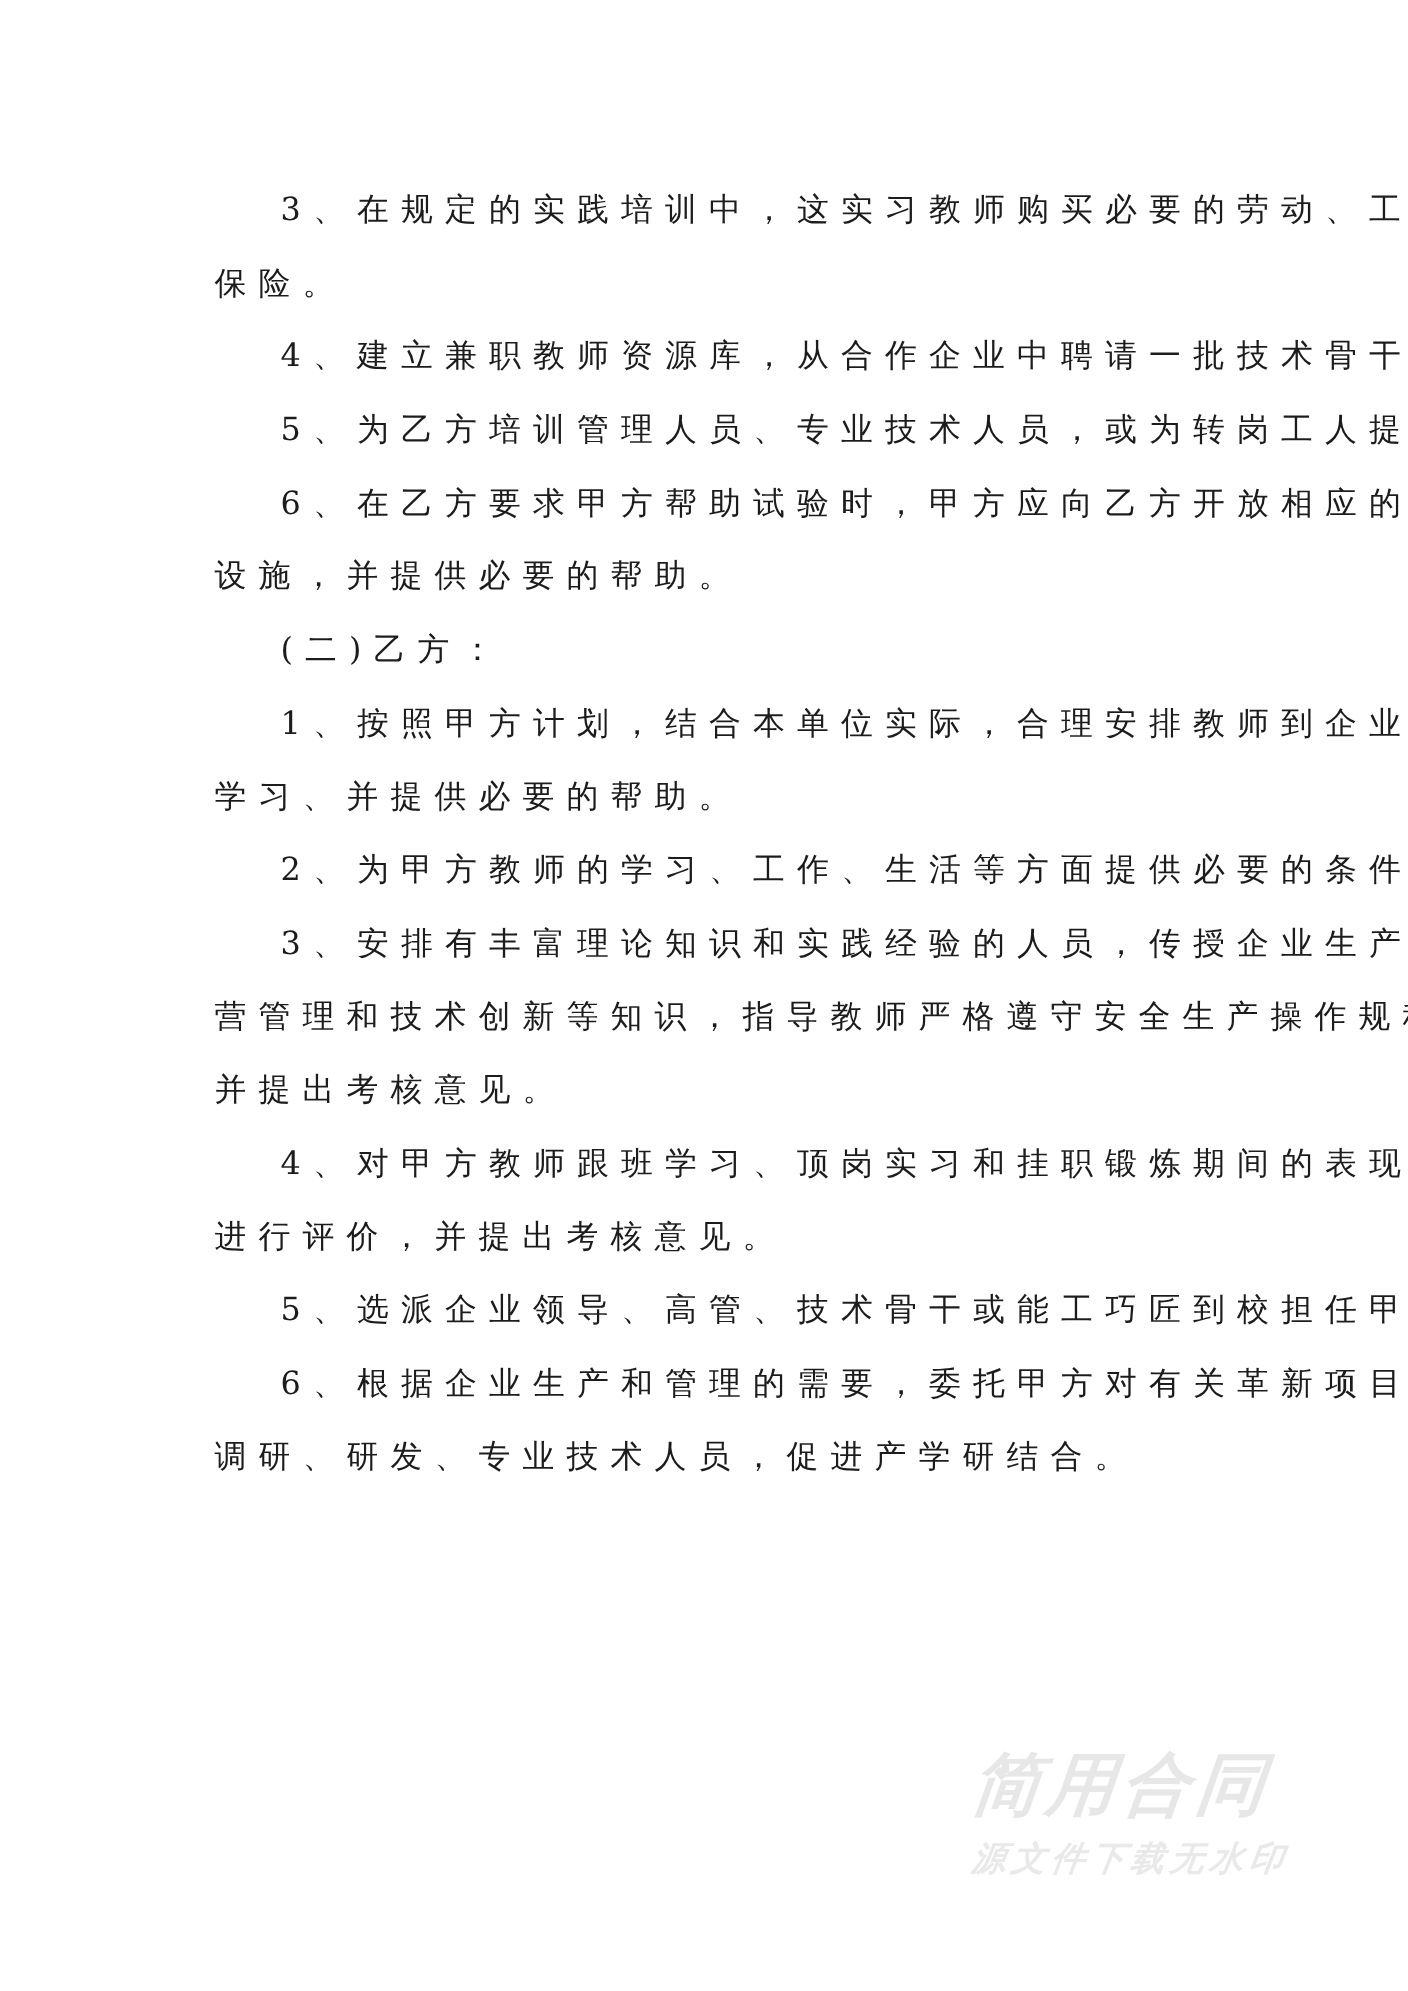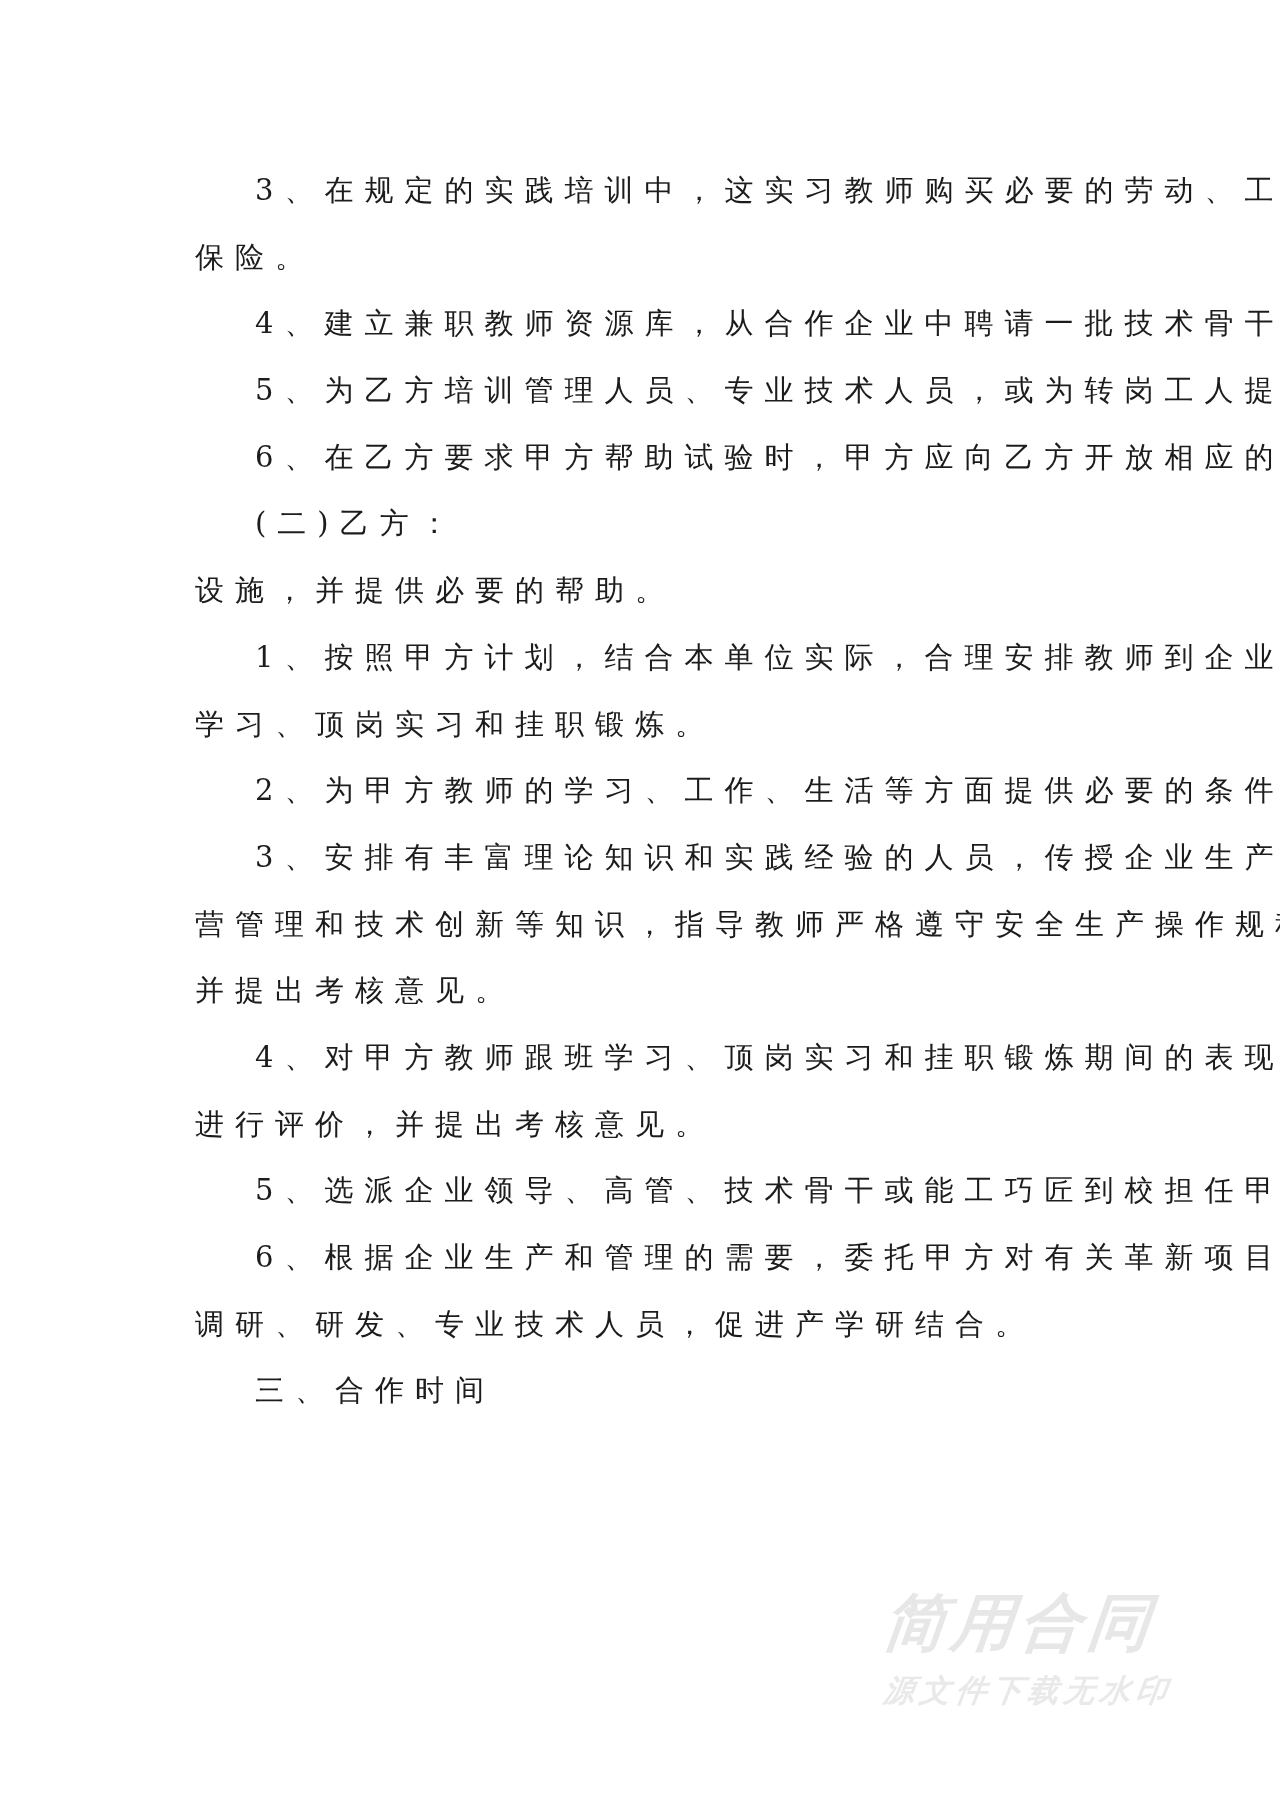--- a/index.html
+++ b/index.html
@@ -75,34 +75,33 @@
 <body>
 
 <div class="page">
 
   <div class="body-text">
     <div class="line indent">3、在规定的实践培训中，这实习教师购买必要的劳动、工伤等</div>
     <div class="line">保险。</div>
     <div class="line indent">4、建立兼职教师资源库，从合作企业中聘请一批技术骨干或能</div>
     <div class="line indent">5、为乙方培训管理人员、专业技术人员，或为转岗工人提供培</div>
     <div class="line indent">6、在乙方要求甲方帮助试验时，甲方应向乙方开放相应的试验</div>
+    <div class="line">设施，并提供必要的帮助。</div>
     <div class="line indent">(二)乙方：</div>
-    <div class="line">设施，并提供必要的帮助。</div>
     <div class="line indent">1、按照甲方计划，结合本单位实际，合理安排教师到企业跟班</div>
-    <div class="line">学习、顶岗实习和挂职锻炼。</div>
+    <div class="line">学习、并提供必要的帮助。</div>
     <div class="line indent">2、为甲方教师的学习、工作、生活等方面提供必要的条件。</div>
     <div class="line indent">3、安排有丰富理论知识和实践经验的人员，传授企业生产、经</div>
     <div class="line">营管理和技术创新等知识，指导教师严格遵守安全生产操作规程，正</div>
     <div class="line">并提出考核意见。</div>
     <div class="line indent">4、对甲方教师跟班学习、顶岗实习和挂职锻炼期间的表现情况</div>
     <div class="line">进行评价，并提出考核意见。</div>
     <div class="line indent">5、选派企业领导、高管、技术骨干或能工巧匠到校担任甲方客</div>
     <div class="line indent">6、根据企业生产和管理的需要，委托甲方对有关革新项目进行</div>
     <div class="line">调研、研发、专业技术人员，促进产学研结合。</div>
-    <div class="line indent">三、合作时间</div>
   </div>
 
   <div class="watermark">
     <div class="wm-title">简用合同</div>
     <div class="wm-sub">源文件下载无水印</div>
   </div>
 
 </div>
 
 </body></html>

